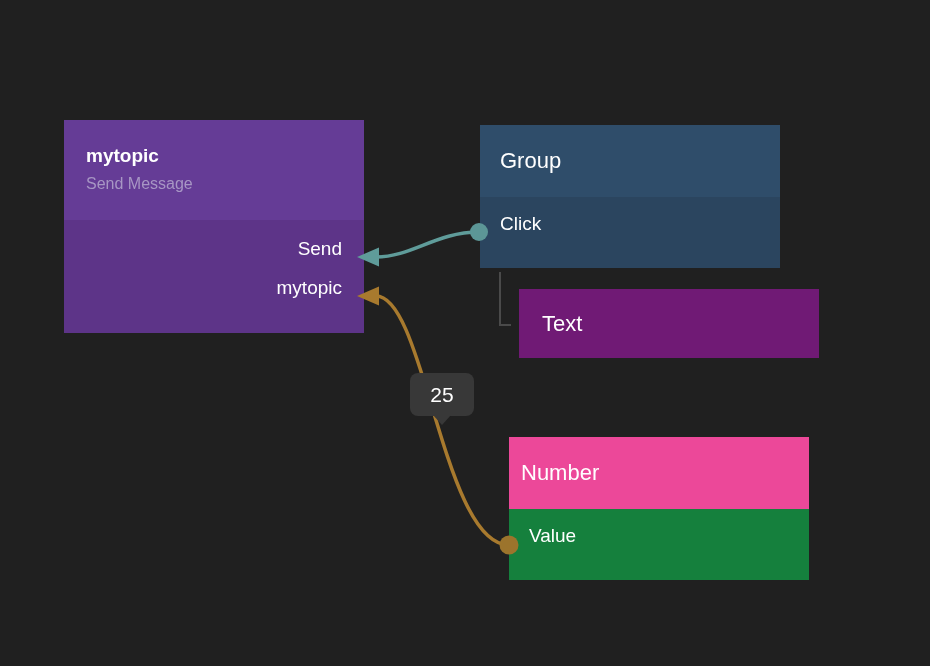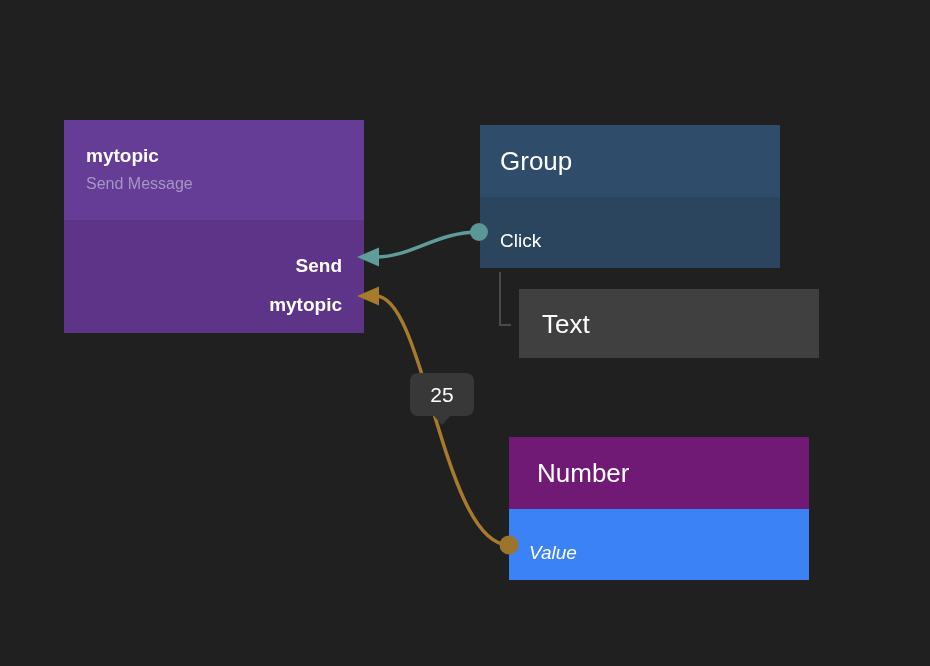--- a/index.html
+++ b/index.html
@@ -23,64 +23,64 @@
     z-index: 1;
   }
   .node-header {
     box-sizing: border-box;
     width: 100%;
     display: flex;
     flex-direction: column;
     justify-content: center;
   }
   .node-title {
-    font-size: 26px;
+    font-size: 22px;
     line-height: 28px;
     color: #ffffff;
   }
   .node-title.bold { font-weight: 700; font-size: 19px; }
   .node-subtitle {
     font-size: 16px;
     line-height: 28px;
     color: #a796c4;
   }
   .node-body {
     box-sizing: border-box;
     width: 100%;
     display: flex;
     flex-direction: column;
     justify-content: center;
   }
   .port-row {
     height: 39px;
     display: flex;
-    align-items: flex-end;
+    align-items: flex-start;
     font-size: 19px;
     color: #ffffff;
   }
   .port-row.align-right { justify-content: flex-end; }
 
   
   .node-mytopic { left: 64px; top: 120px; width: 300px; height: 213px; }
   .node-mytopic .node-header { height: 100px; background: #653c96; padding-left: 22px; }
-  .node-mytopic .node-body   { height: 113px; background: #5d3488; padding-right: 22px; font-weight: bold; }
+  .node-mytopic .node-body   { height: 113px; background: #5d3488; padding-right: 22px; }
 
   
   .node-group { left: 480px; top: 125px; width: 300px; height: 143px; }
   .node-group .node-header { height: 72px; background: #2f4d6a; padding-left: 20px; }
   .node-group .node-body   { height: 71px; background: #2b455f; padding-left: 20px; }
 
   
-  .node-text { left: 519px; top: 289px; width: 300px; height: 69px; background: #404040;
+  .node-text { left: 519px; top: 289px; width: 300px; height: 69px; background: #701a75;
                display: flex; align-items: center; padding-left: 23px; box-sizing: border-box; }
 
   
   .node-number { left: 509px; top: 437px; width: 300px; height: 143px; }
-  .node-number .node-header { height: 72px; background: #701a75; padding-left: 28px; }
-  .node-number .node-body   { height: 71px; background: #3b82f6; padding-left: 20px; font-style: italic; }
+  .node-number .node-header { height: 72px; background: #ec4899; padding-left: 12px; }
+  .node-number .node-body   { height: 71px; background: #15803d; padding-left: 20px; }
 
   
   svg.wires {
     position: absolute;
     left: 0; top: 0;
     width: 930px; height: 666px;
     z-index: 2;
     pointer-events: none;
   }
 

